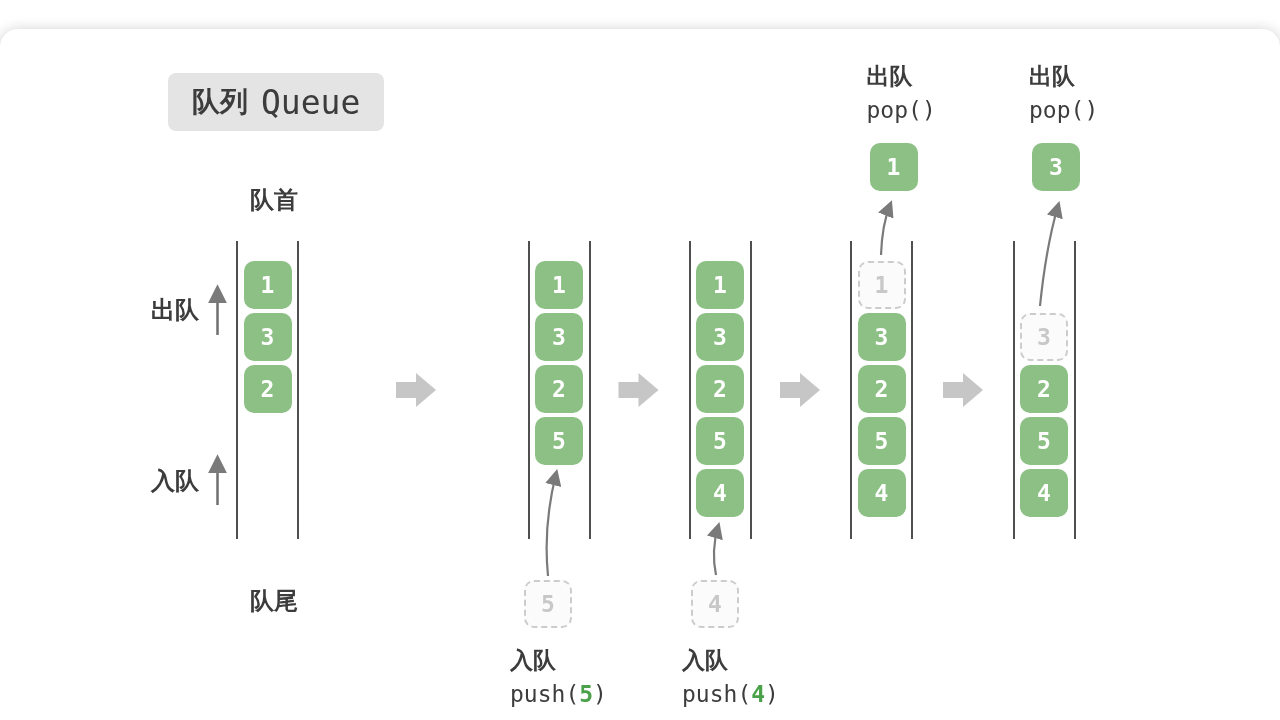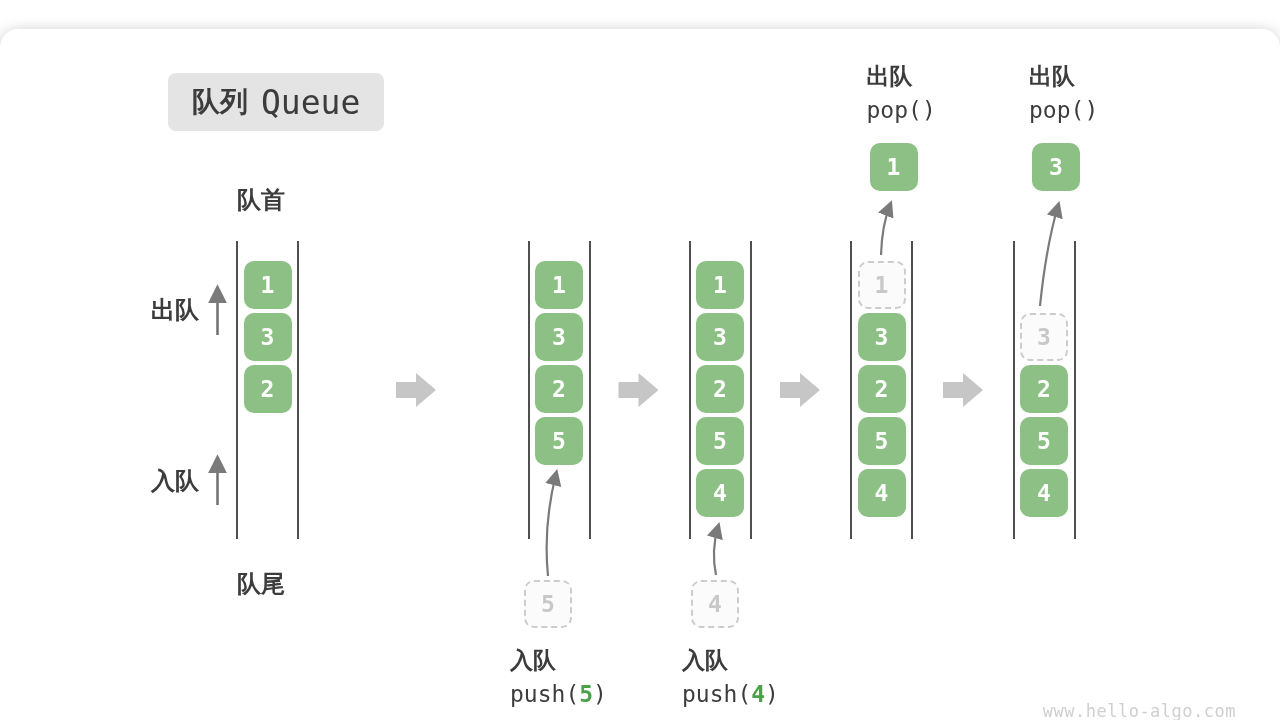--- a/index.html
+++ b/index.html
@@ -9,22 +9,22 @@
     overflow:hidden;font-family:"Liberation Sans",sans-serif;color:var(--ink);margin-top:29px;
   }
   .badge{
     position:absolute;left:168px;top:44px;height:58px;padding:0 24px;
     background:var(--badge-bg);border-radius:8px;
     display:flex;align-items:center;gap:13px;
   }
   .badge-zh{font-weight:bold;font-size:28px;color:var(--ink);}
   .badge-en{font-family:"DejaVu Sans Mono",monospace;font-size:33px;color:var(--ink);}
   .lbl{position:absolute;font-weight:bold;font-size:24px;color:var(--ink);white-space:nowrap;}
-  .lbl-front{left:237px;top:155px;width:61px;text-align:left;}
-  .lbl-rear{left:237px;top:539px;width:61px;text-align:left;}
+  .lbl-front{left:237px;top:155px;width:61px;text-align:right;}
+  .lbl-rear{left:237px;top:556px;width:61px;text-align:right;}
   .lbl-dequeue{left:151px;top:265px;}
   .lbl-enqueue{left:151px;top:436px;}
   .overlay{position:absolute;left:0;top:0;pointer-events:none;}
   .op-arrows{stroke:var(--arrow);stroke-width:2.2;fill:none;}
   .side-arrows{stroke:var(--arrow-dark);stroke-width:2.5;fill:none;}
   .block-arrows{fill:var(--block-arrow);}
   .ah-fill{fill:var(--arrow);}
   .wall{position:absolute;width:2px;top:212px;height:298px;background:var(--wall);}
   .qbox{
     position:absolute;width:48px;height:48px;border-radius:10px;
@@ -142,14 +142,13 @@
         <div class="qbox" style="left: 1020px; top: 388px;">5</div>
         <div class="qbox" style="left: 1020px; top: 440px;">4</div>
         <div class="qbox" style="left: 1032px; top: 114px;">3</div>
         <div class="oplabel" style="left: 1029px; top: 30px;">
           <div class="zh">出队</div>
           <div class="code"><span>pop()</span></div>
         </div>
       </div>
     </div>
 
-  <div class="watermark">www.hello-algo.com</div>
 </div>
 
 </body></html>

